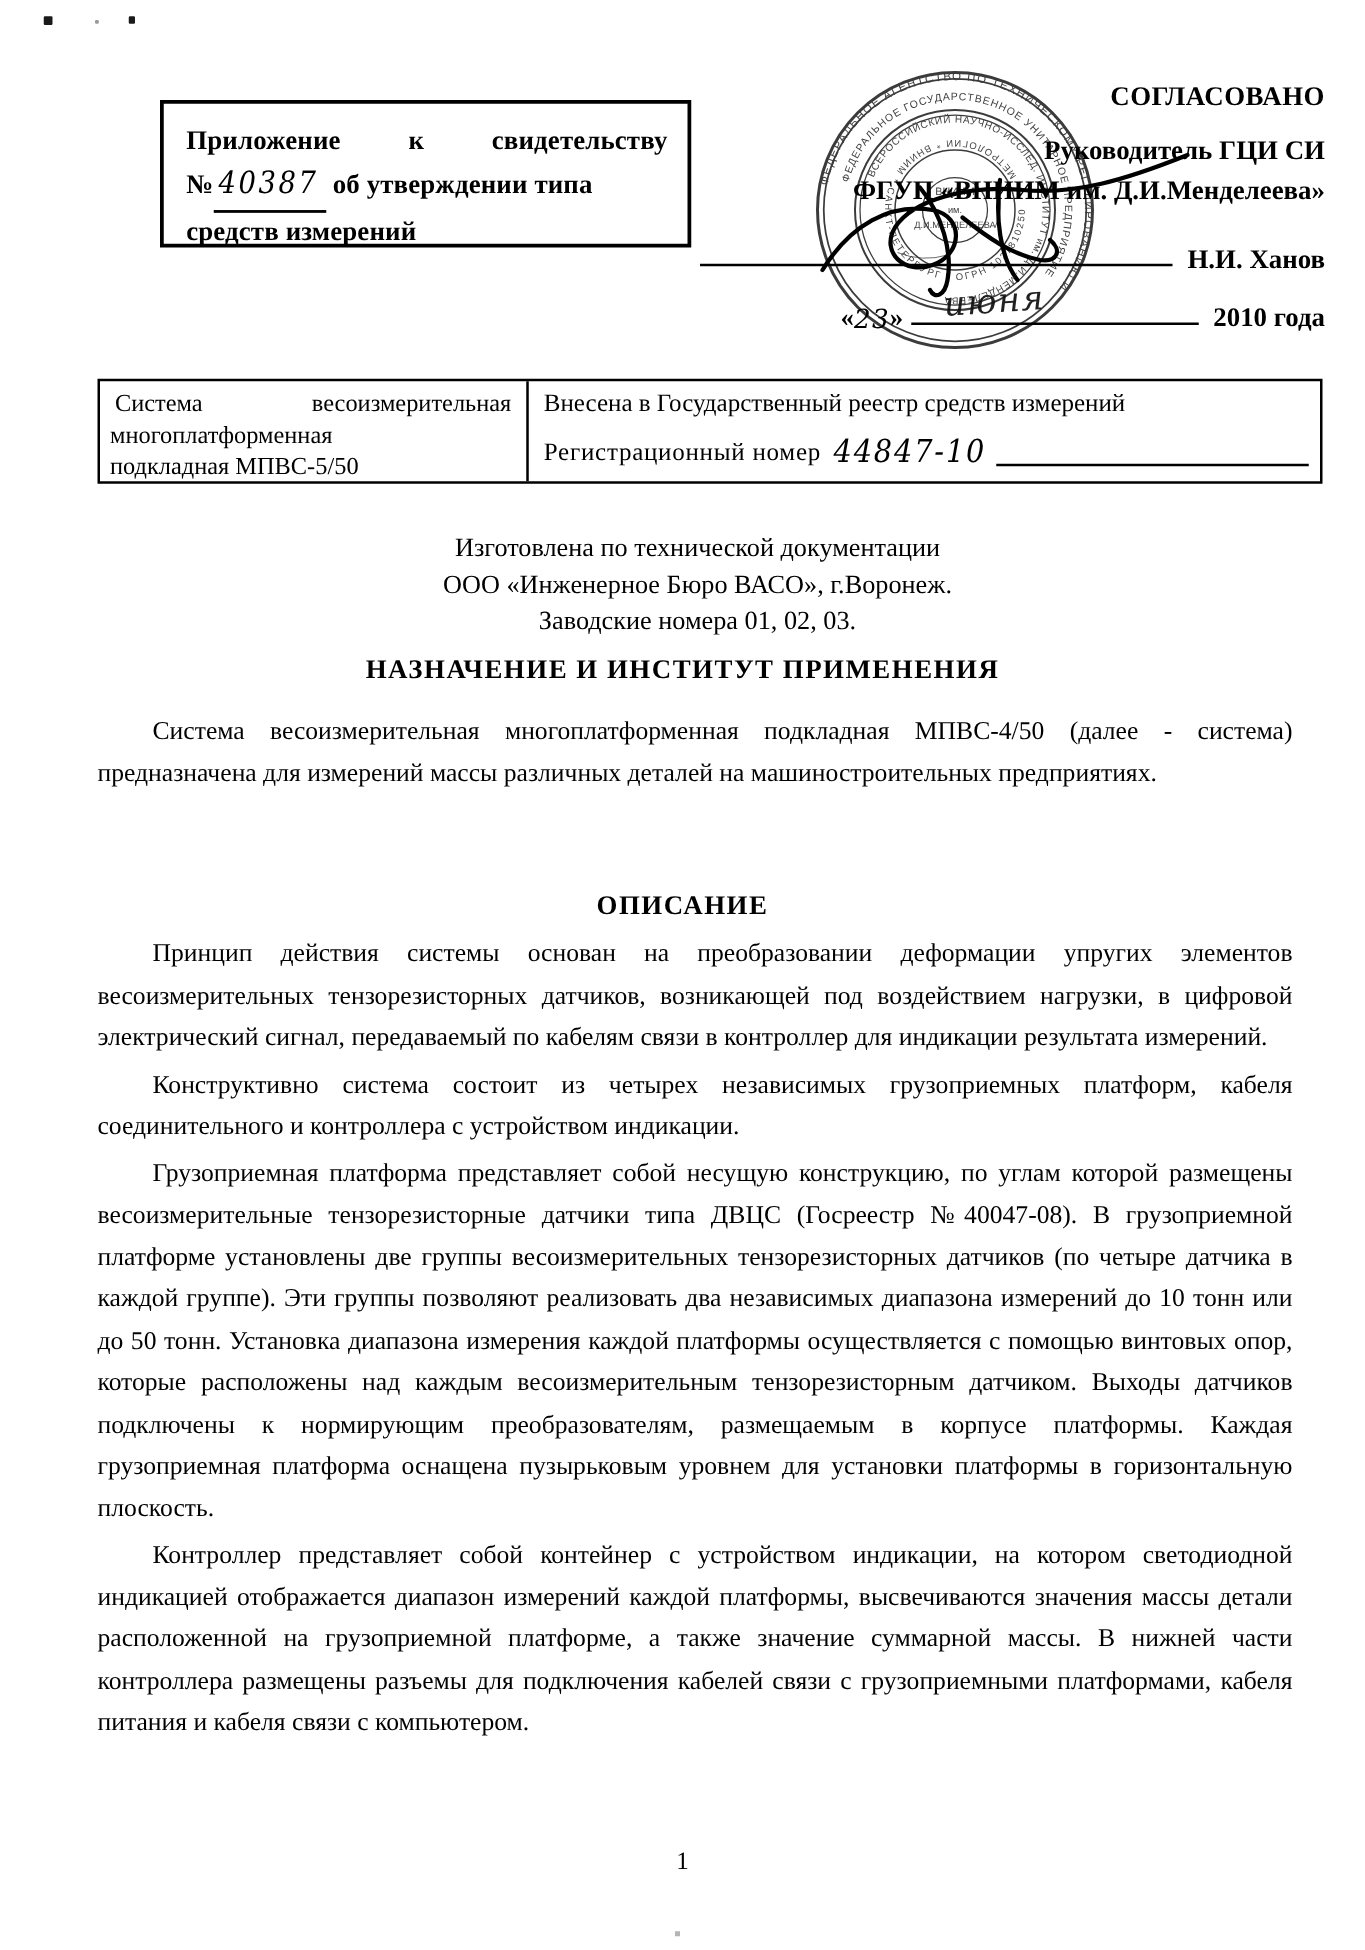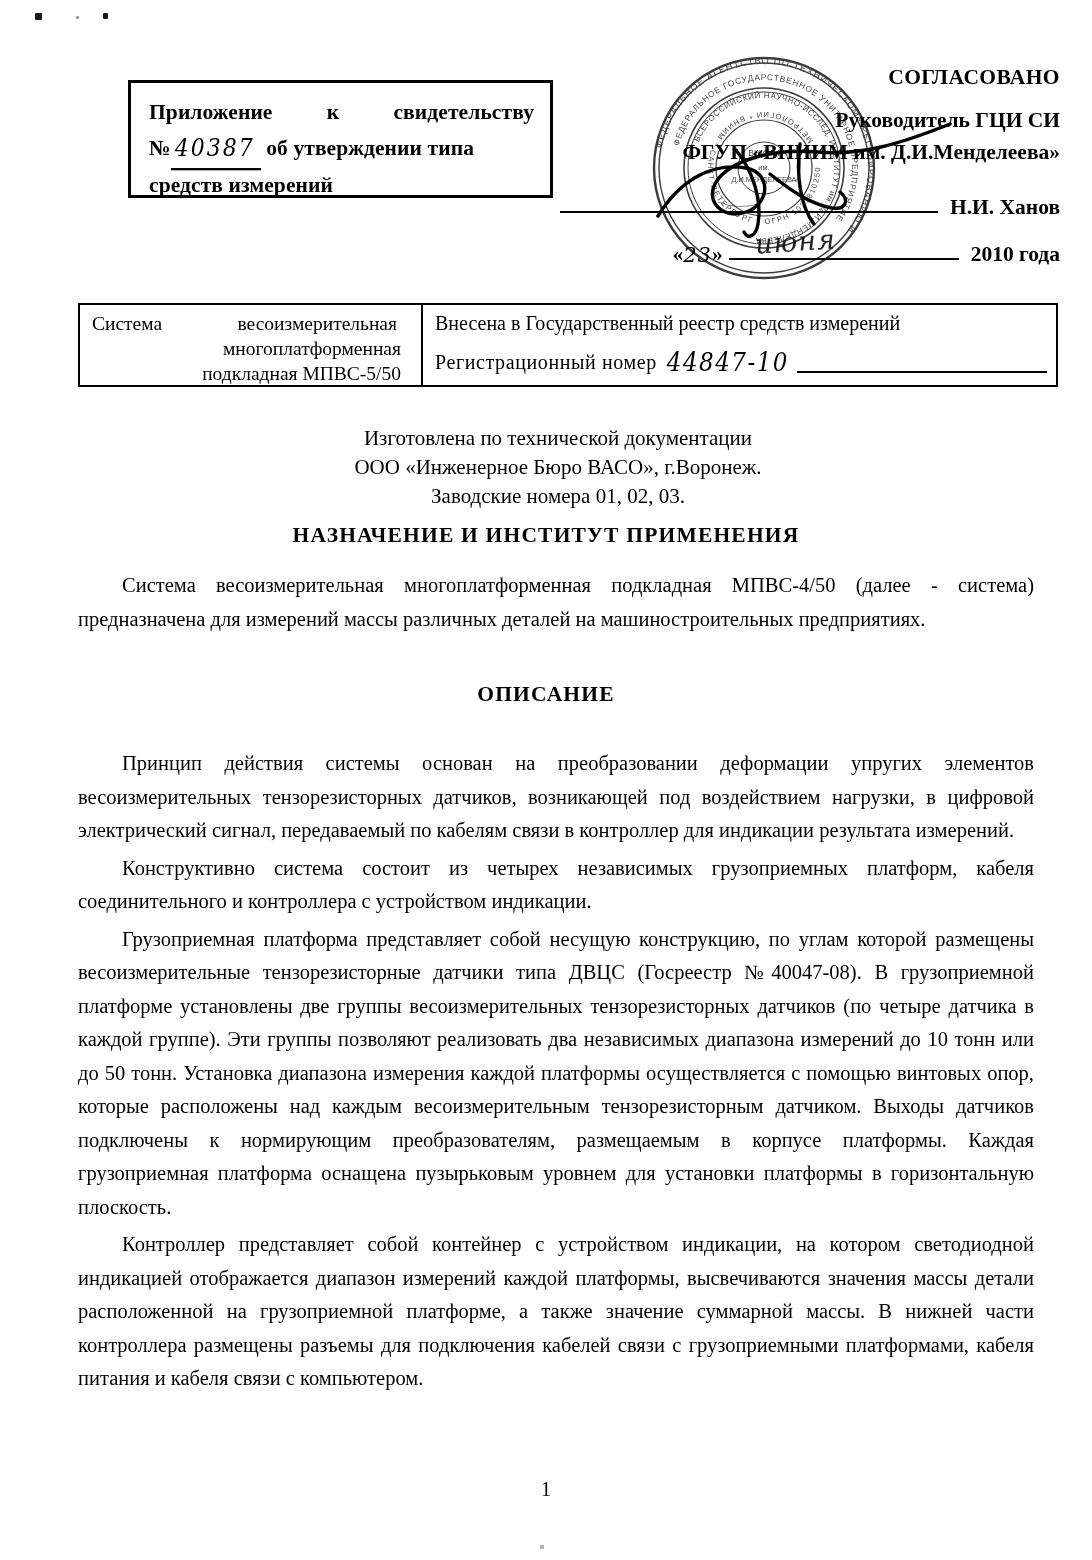--- a/index.html
+++ b/index.html
@@ -193,22 +193,22 @@
     width: 980px;
     height: 84px;
     border: 2px solid #000;
     box-sizing: border-box;
     display: flex;
   }
   .reg-left {
     width: 343px;
     border-right: 2px solid #000;
     box-sizing: border-box;
-    padding: 6px 20px 4px 8px;
-    text-align: right;
+    padding: 6px 8px 4px 8px;
+    text-align: left;
     font-size: 19.5px;
     line-height: 25px;
   }
   .reg-left .l1 {
     display: flex;
     justify-content: space-between;
     padding: 0 4px;
   }
   .reg-right {
     flex: 1;
@@ -260,21 +260,21 @@
   .heading {
     position: absolute;
     left: 0;
     width: 1092px;
     text-align: center;
     font-weight: bold;
     font-size: 21.5px;
     letter-spacing: 1.2px;
   }
   .heading.h1 { top: 523px; }
-  .heading.h2 { top: 682px; }
+  .heading.h2 { top: 712px; }
 
   
   .body-text {
     position: absolute;
     left: 78px;
     width: 956px;
     font-size: 20.5px;
     line-height: 33.5px;
     text-align: justify;
     text-justify: inter-word;

